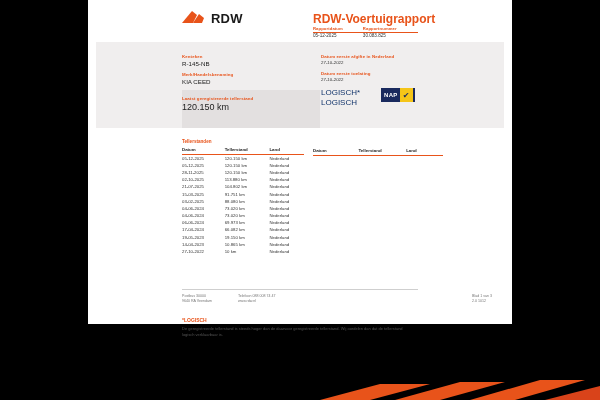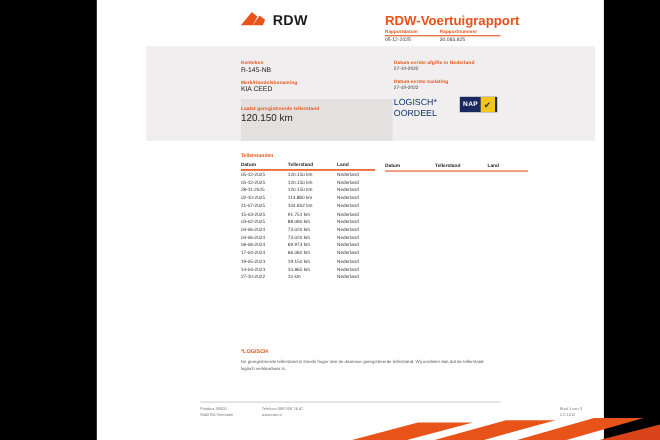--- a/index.html
+++ b/index.html
@@ -11,23 +11,22 @@
     width: 600px;
     height: 400px;
     overflow: hidden;
     font-family: "Liberation Sans", sans-serif;
   }
   #page {
     position: absolute;
     left: 88px;
     top: 0;
     width: 424px;
-    height: 400px;
+    height: 324px;
     background: #ffffff;
-    padding-left: 37px;
   }
   
   .header {
     position: relative;
     height: 42px;
   }
   .logo-wrap {
     position: absolute;
     left: 92px;
     top: 10px;
@@ -305,21 +304,21 @@
       <div class="val-big">120.150 km</div>
     </div>
     <div class="right">
       <div class="lab-orange">Datum eerste afgifte in Nederland</div>
       <div class="val-small">27-10-2022</div>
       <div class="lab-orange">Datum eerste toelating</div>
       <div class="val-small">27-10-2022</div>
     </div>
     <div class="oordeel">
       <div>LOGISCH*</div>
-      <div>OORDEEL</div>
+      <div>LOGISCH</div>
     </div>
     <div class="nap-badge">
       <span class="nap">NAP</span>
       <span class="tick">✔</span>
     </div>
   </div>
 
   <div class="table-section">
     <div class="tbl-title">Tellerstanden</div>
     <table class="left-tbl">

